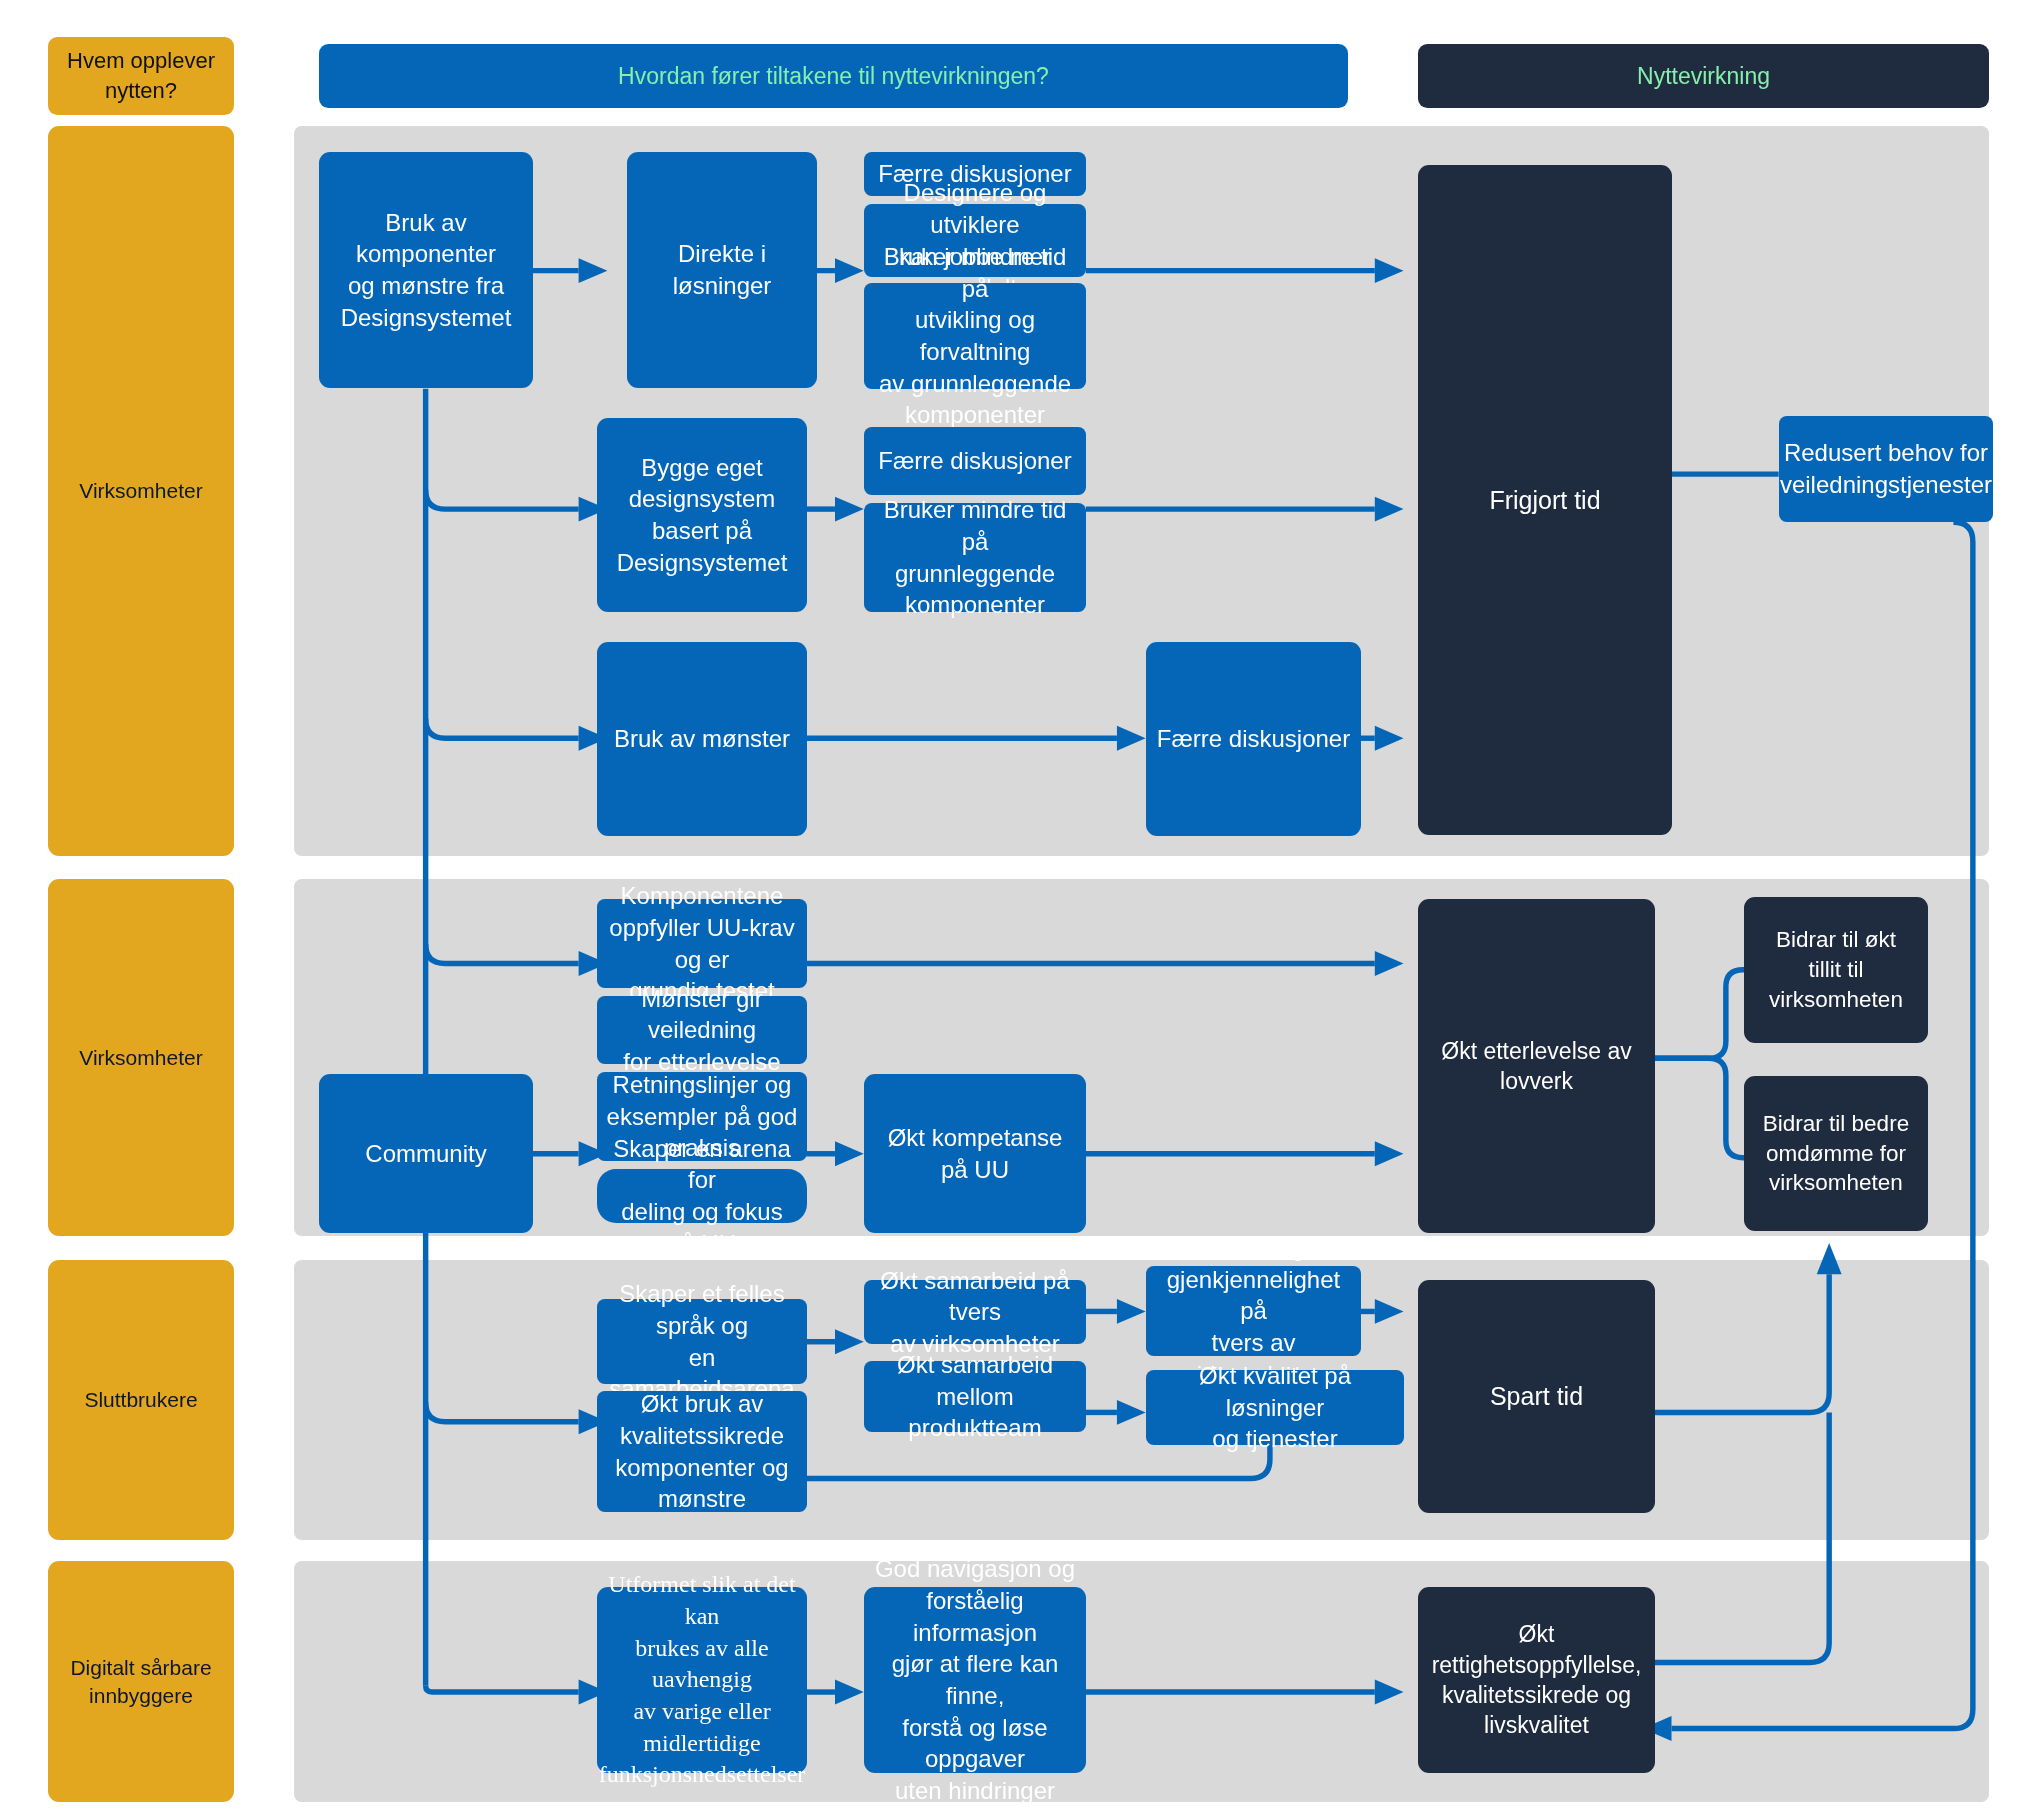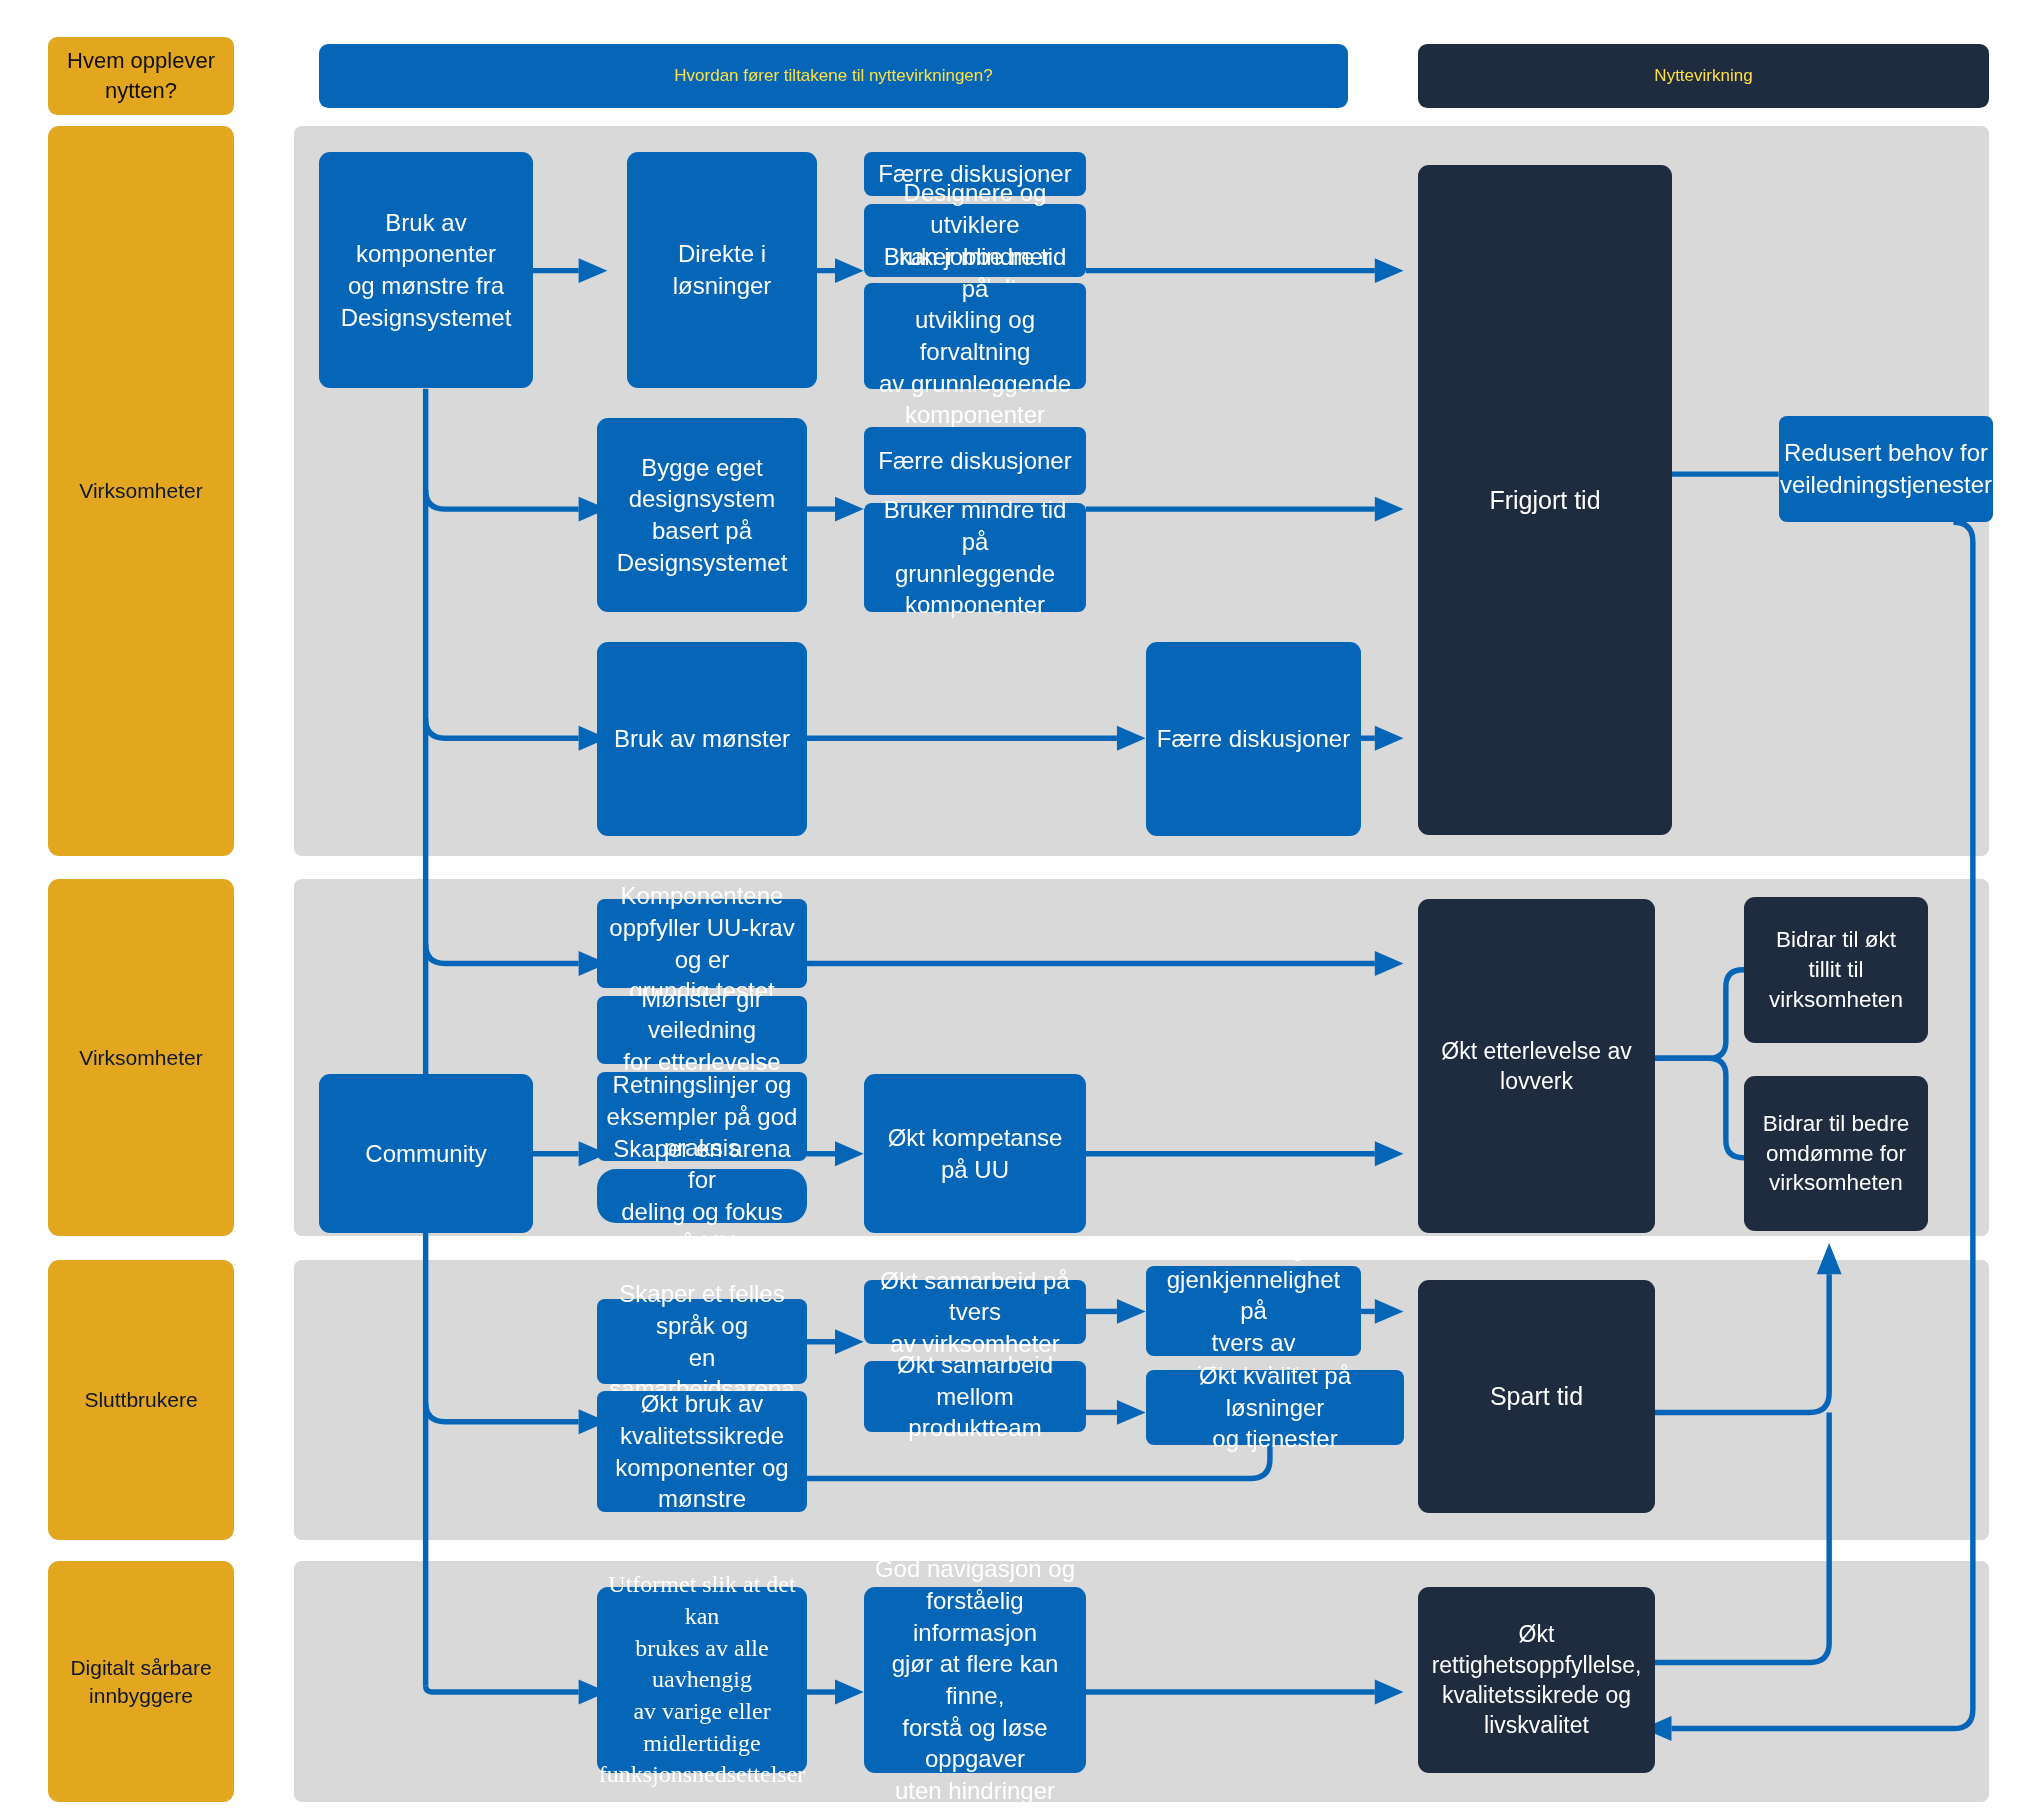--- a/index.html
+++ b/index.html
@@ -35,22 +35,22 @@
     position:absolute;
     background:#d9d9d9;
     border-radius:7.8px;
     box-sizing:border-box;
     z-index:1;
   }
   .hdr{
     position:absolute;
     display:flex;align-items:center;justify-content:center;
     border-radius:9.3px;
-    color:#fde047;
-    font-size:17px;
+    color:#86efac;
+    font-size:23px;
     box-sizing:border-box;
     z-index:4;
   }
   .hdr.blue{background:#0566b8;}
   .hdr.navy{background:#1f2b3e;}
   .hdr.yellow{background:#e2a71f;color:#111;font-size:22px;text-align:center;white-space:pre-line;line-height:1.35;}
   svg#wires{
     position:absolute;left:0;top:0;width:2035px;height:1812px;
     z-index:3;pointer-events:none;
   }

